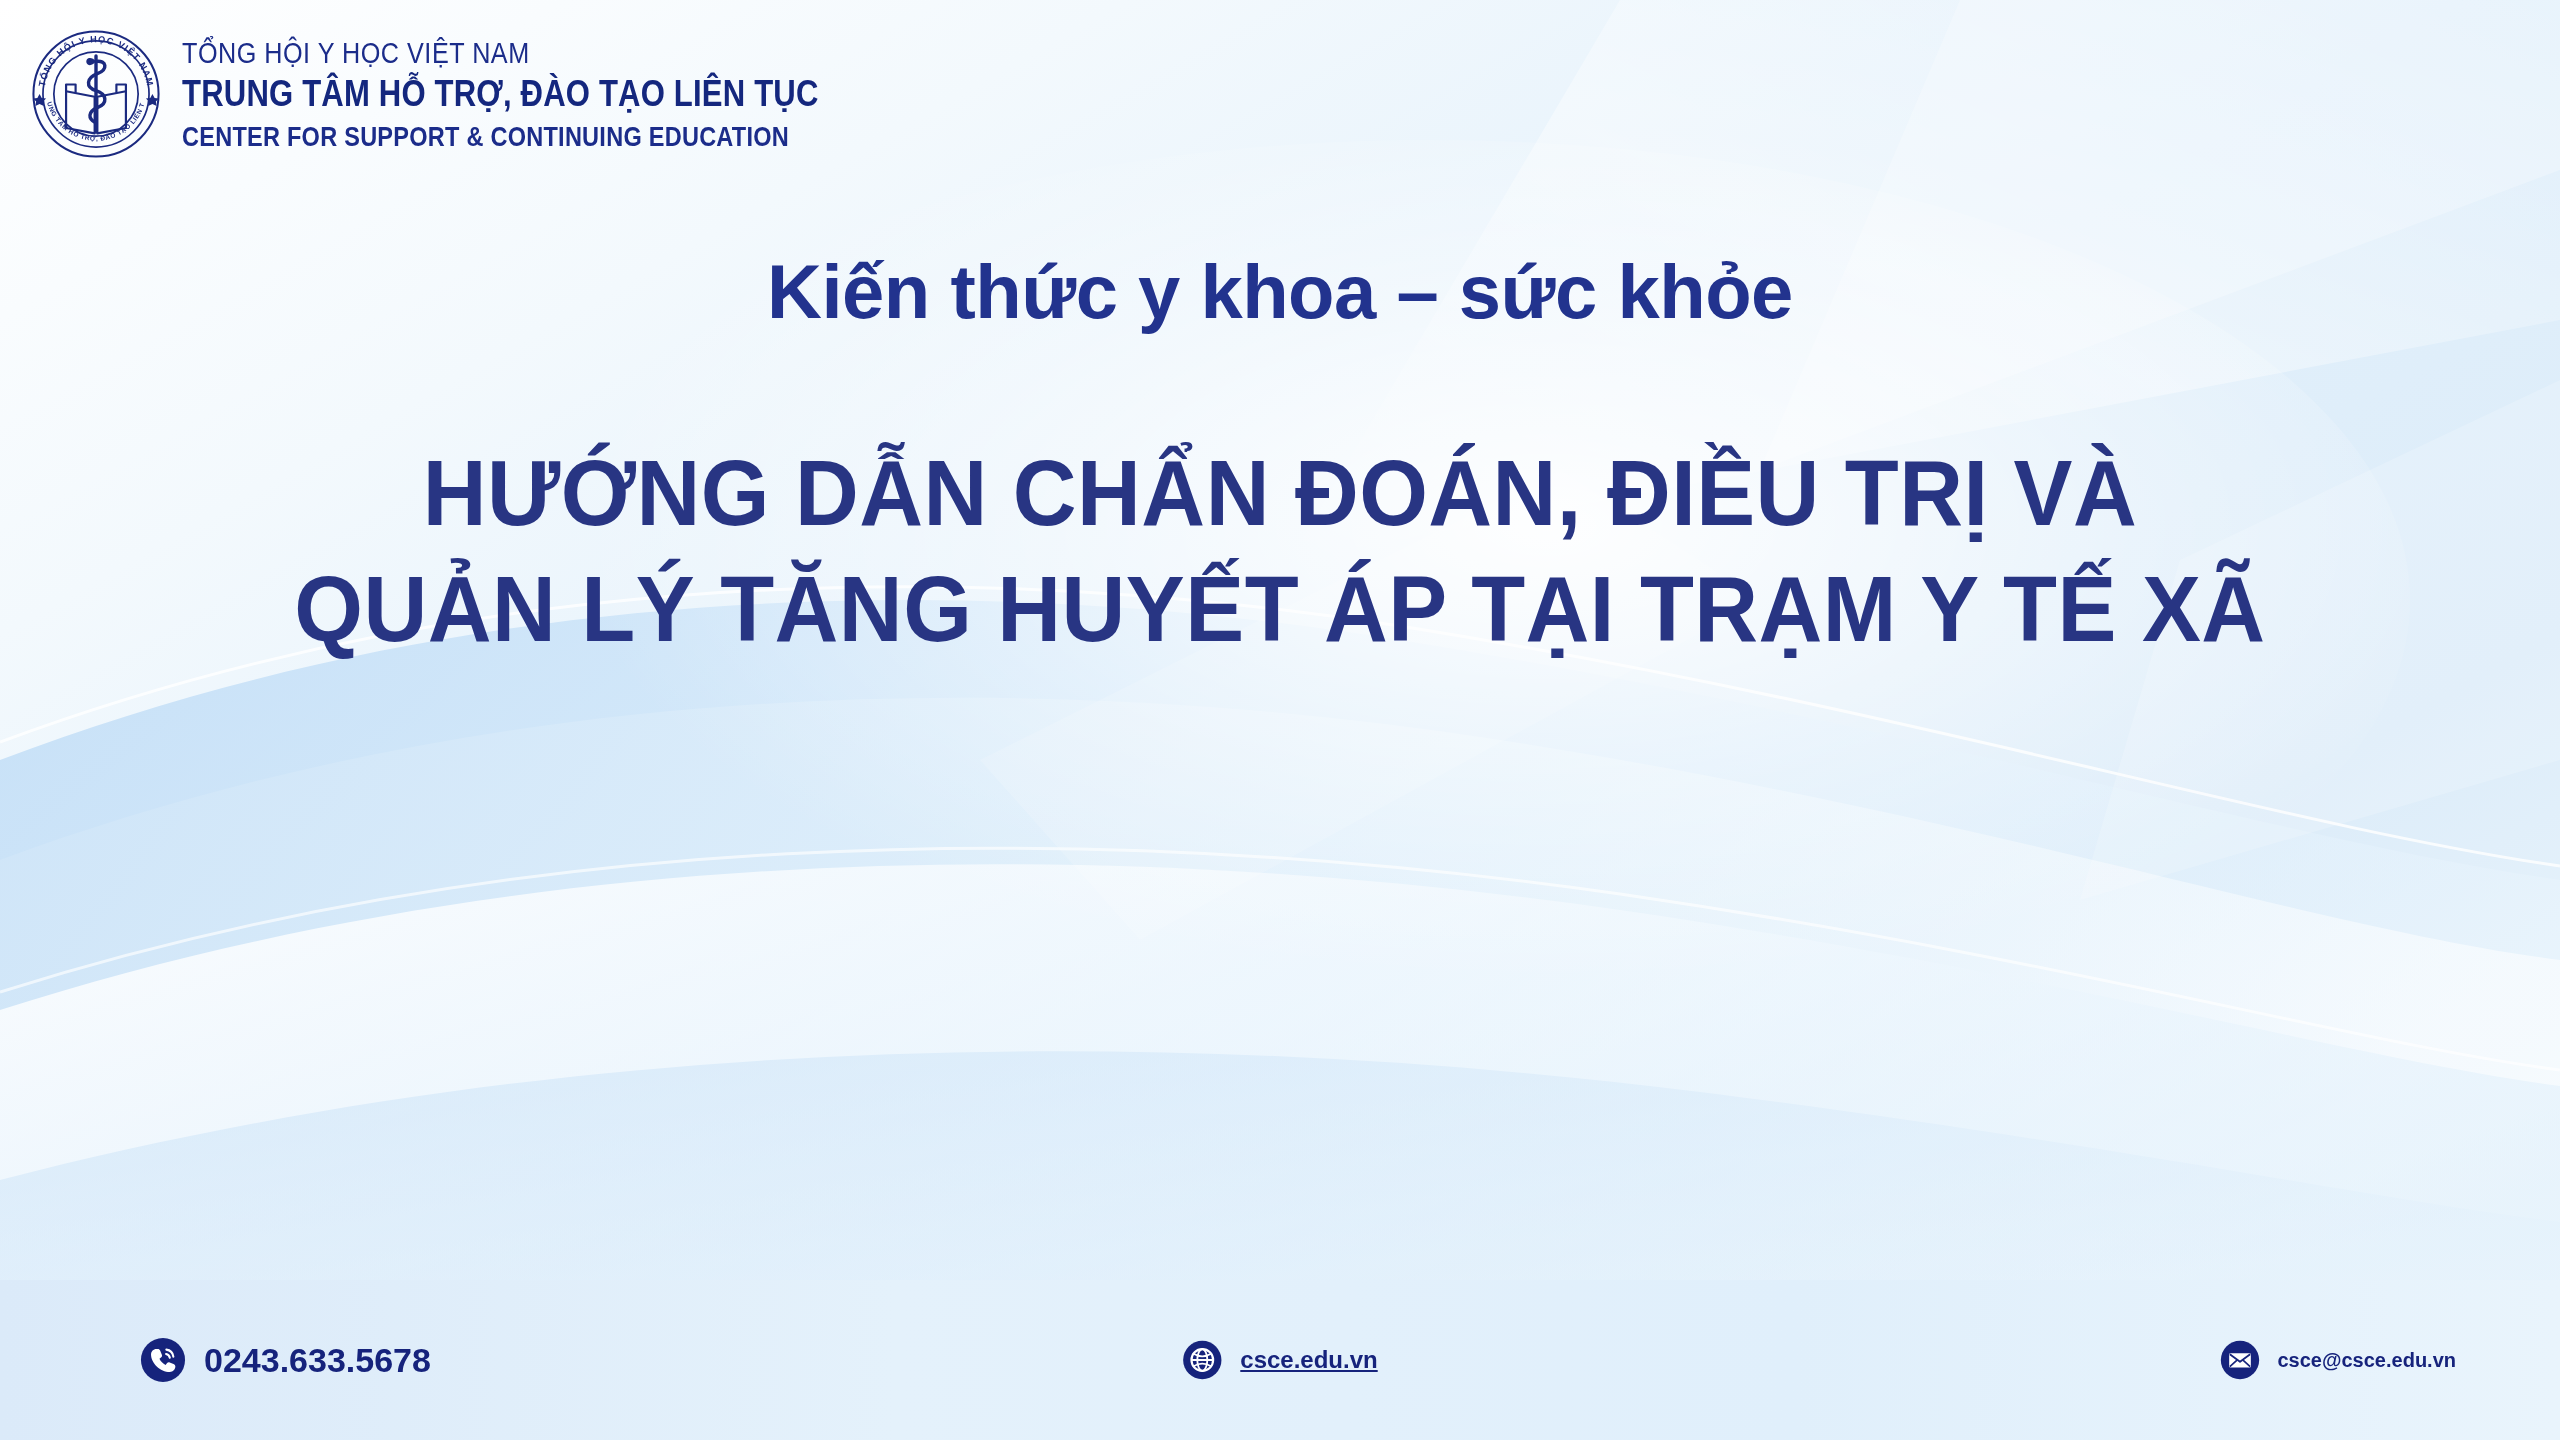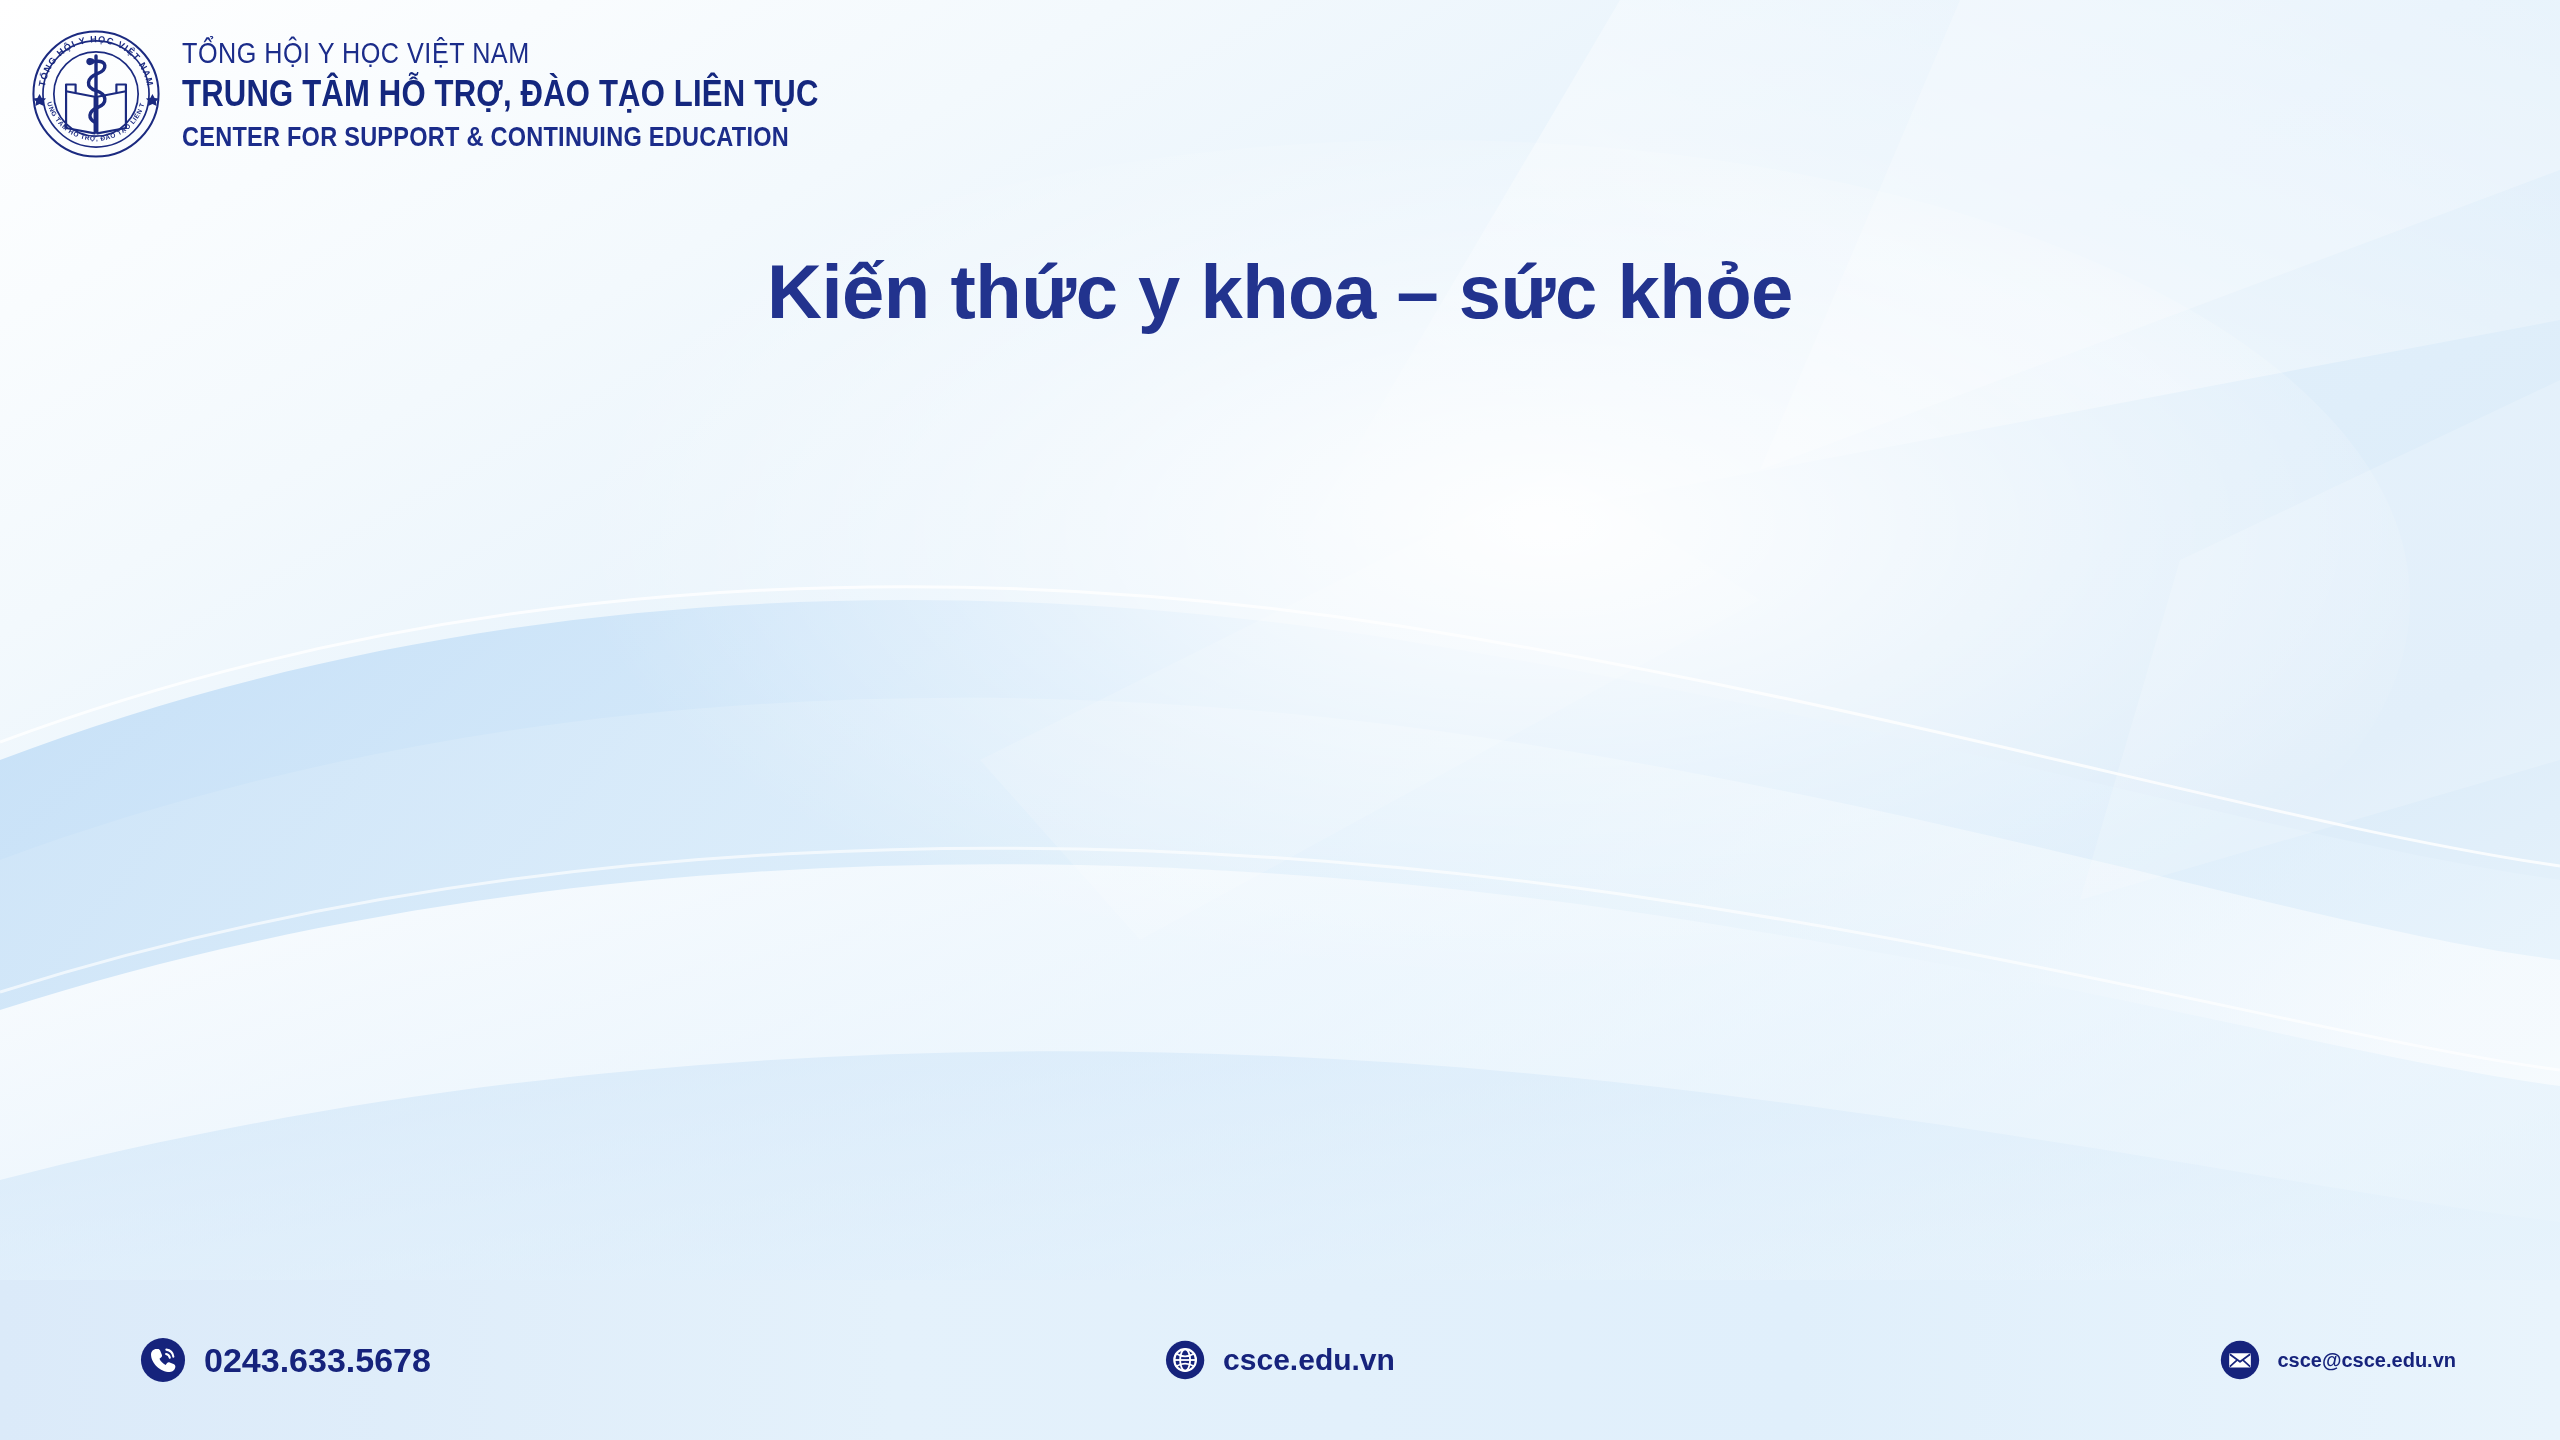--- a/index.html
+++ b/index.html
@@ -129,21 +129,21 @@
   }
   .footer-item {
     display: flex;
     align-items: center;
     gap: 18px;
     color: #16237c;
     font-weight: 700;
     white-space: nowrap;
   }
   .footer-phone { position: absolute; left: 140px; font-size: 34px; }
-  .footer-web   { position: absolute; left: 50%; transform: translateX(-50%); font-size: 30px; }
+  .footer-web   { position: absolute; left: 50%; transform: translateX(-50%); font-size: 24px; text-decoration: underline; }
   .footer-mail  { position: absolute; right: 104px; font-size: 20px; align-items: center; }
   .footer-phone .f-ico { width: 46px; height: 46px; }
   .footer-web .f-ico, .footer-mail .f-ico { width: 40px; height: 40px; }
   .f-ico { display: block; flex: 0 0 auto; }
 </style>
 </head>
 <body>
 
 <div id="slide">
 
@@ -246,20 +246,24 @@
     <div class="brand-text">
       <div class="brand-line1">TỔNG HỘI Y HỌC VIỆT NAM</div>
       <div class="brand-line2">TRUNG TÂM HỖ TRỢ, ĐÀO TẠO LIÊN TỤC</div>
       <div class="brand-line3">CENTER FOR SUPPORT &amp; CONTINUING EDUCATION</div>
     </div>
   </div>
 
   <div class="content">
     <div class="kicker">Kiến thức y khoa – sức khỏe</div>
 
+    <div class="headline">
+      <div class="headline-line">HƯỚNG DẪN CHẨN ĐOÁN, ĐIỀU TRỊ VÀ</div>
+      <div class="headline-line">QUẢN LÝ TĂNG HUYẾT ÁP TẠI TRẠM Y TẾ XÃ</div>
+    </div>
 
   </div>
 
   <div class="footer-rule"></div>
 
   <div class="footer">
 
     <div class="footer-item footer-phone">
       <svg class="f-ico" viewBox="0 0 48 48">
         <circle cx="24" cy="24" r="23" fill="#16237c"></circle>

